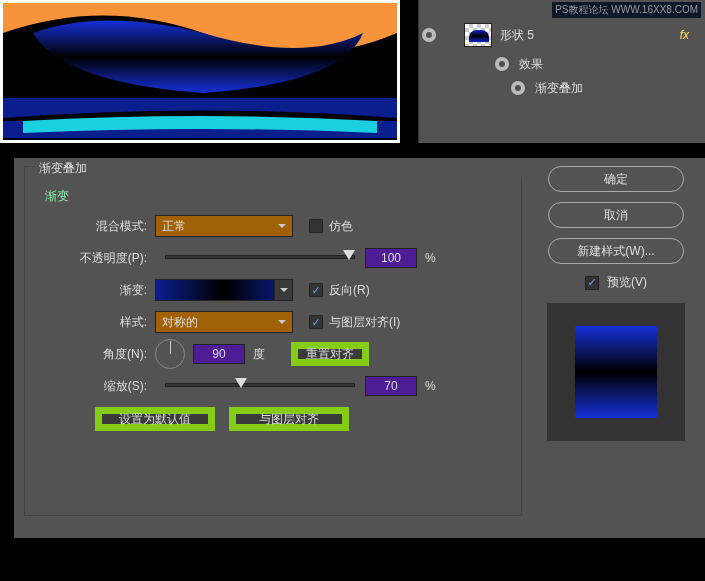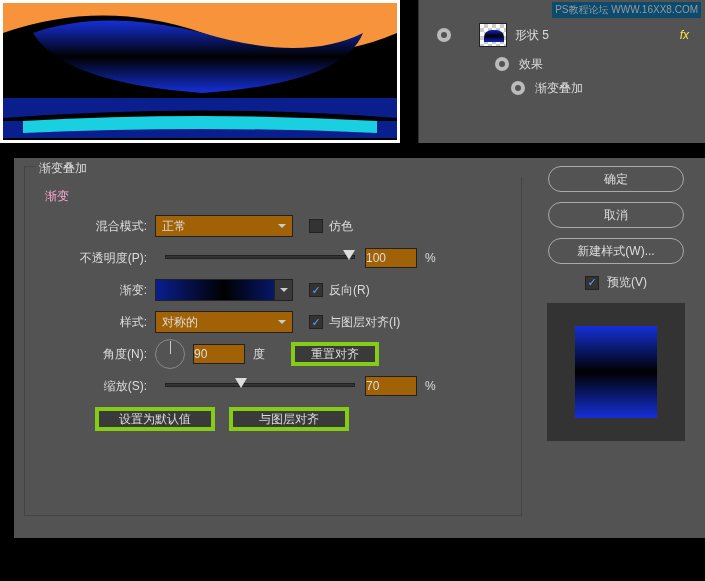--- a/index.html
+++ b/index.html
@@ -1,48 +1,48 @@
 <!DOCTYPE html>
 <html><head>
 <meta charset="utf-8">
 <style>
 *{margin:0;padding:0;box-sizing:border-box;font-family:"Microsoft YaHei",sans-serif;font-size:12px;color:#ddd}
 body{background:#000;width:705px;height:581px;position:relative;overflow:hidden}
 .artwork{position:absolute;left:0;top:0;width:400px;height:143px;border:3px solid #fff;background:#000}
 .artwork svg{display:block}
 .layers-panel{position:absolute;right:0;top:0;width:287px;height:143px;background:#535353;border-left:1px solid #333}
-.watermark{position:absolute;right:4px;top:2px;font-size:10px;color:#999;background:#0c4a6e;padding:1px 3px}
-.lp-row{display:flex;align-items:center;height:34px;padding-left:18px}
+.watermark{position:absolute;right:4px;top:2px;font-size:10px;color:#999;background:#0f172a;padding:1px 3px}
+.lp-row{display:flex;align-items:center;height:34px;padding-left:3px}
 .eye{width:14px;height:14px;border-radius:50%;background:#bbb;display:flex;align-items:center;justify-content:center;margin-right:28px}
 .eye::after{content:"";width:6px;height:6px;border-radius:50%;background:#535353}
 .layer-thumb{width:28px;height:24px;background:repeating-conic-gradient(#ccc 0 25%,#fff 0 50%) 0 0/8px 8px;border:1px solid #222;margin-right:8px;position:relative}
 .layer-thumb::after{content:"";position:absolute;left:4px;top:6px;width:20px;height:12px;background:linear-gradient(#12c,#000,#12c);border-radius:40% 40% 0 0/60% 60% 0 0}
 .fx-label{position:absolute;right:16px;top:28px;font-style:italic;color:#fde047}
 .sub-row{display:flex;align-items:center;height:24px;padding-left:76px}
 .dialog{position:absolute;left:14px;top:158px;width:691px;height:380px;background:#535353}
 .fieldset{position:absolute;left:10px;top:8px;width:498px;height:350px;border:1px solid #444}
 .legend{position:relative;top:-7px;left:10px;background:#535353;padding:0 4px}
-.sub-legend{margin:4px 0 10px 20px;color:#f9a8d4}
+.sub-legend{margin:4px 0 10px 20px;color:#86efac}
 .form-row{display:flex;align-items:center;margin:8px 0 10px;height:22px}
 .label{width:130px;text-align:right;padding-right:8px}
 .select{width:138px;height:22px;background:#a16207;border:1px solid #222;display:flex;align-items:center;padding:0 6px;position:relative}
 .select::after{content:"";position:absolute;right:6px;top:8px;border:4px solid transparent;border-top-color:#ccc}
 .gradient-box{width:138px;height:22px;border:1px solid #222;background:linear-gradient(90deg,#0a1e8e,#000 50%,#0a1e8e);position:relative}
 .gradient-box .dd{position:absolute;right:0;top:0;width:18px;height:20px;background:#3a3a3a;border-left:1px solid #222;display:flex;align-items:center;justify-content:center}
 .gradient-box .dd::after{content:"";border:4px solid transparent;border-top-color:#ccc;margin-top:3px}
 .checkbox{width:14px;height:14px;border:1px solid #222;background:#333;margin:0 6px 0 16px;display:inline-flex;align-items:center;justify-content:center}
 .checkbox.checked::after{content:"✓";color:#59a9ff;font-size:11px;line-height:1}
 .slider{position:relative;width:190px;height:6px;margin:0 10px}
 .slider-track{height:4px;background:#333;border:1px solid #222}
 .slider-thumb{position:absolute;top:-5px;width:0;height:0;border:6px solid transparent;border-top:10px solid #ddd}
-.input{width:52px;height:20px;background:#a16207;border:1px solid #222;text-align:left;padding-top:2px}
+.input{width:52px;height:20px;background:#4c1d95;border:1px solid #222;text-align:center;padding-top:2px}
 .unit{margin-left:8px}
 .angle-dial{width:30px;height:30px;border:1px solid #888;border-radius:50%;margin-right:8px;position:relative}
 .angle-dial::after{content:"";position:absolute;left:14px;top:1px;width:1px;height:13px;background:#ccc}
-.btn{height:24px;background:#3a3a3a;border:4px solid #84cc16;display:inline-flex;align-items:center;justify-content:center;padding:0 16px}
+.btn{height:24px;background:#3a3a3a;border:7px solid #84cc16;display:inline-flex;align-items:center;justify-content:center;padding:0 8px}
 .pill-btn{width:136px;height:26px;border:1px solid #aaa;border-radius:13px;display:flex;align-items:center;justify-content:center;margin:0 auto 10px}
 .right-pane{position:absolute;right:8px;top:8px;width:162px}
 .preview-chk{display:flex;align-items:center;justify-content:center;margin:6px 0 12px}
 .preview-box{width:138px;height:138px;background:#333;margin:0 auto;display:flex;align-items:center;justify-content:center}
 .preview-grad{width:82px;height:92px;background:linear-gradient(#1530d8,#000 50%,#1530d8)}
 .bottom-btns{display:flex;gap:14px;margin-left:70px;margin-top:8px}
 .bottom-btns .btn{width:120px}
 </style>
 </head>
 <body>

